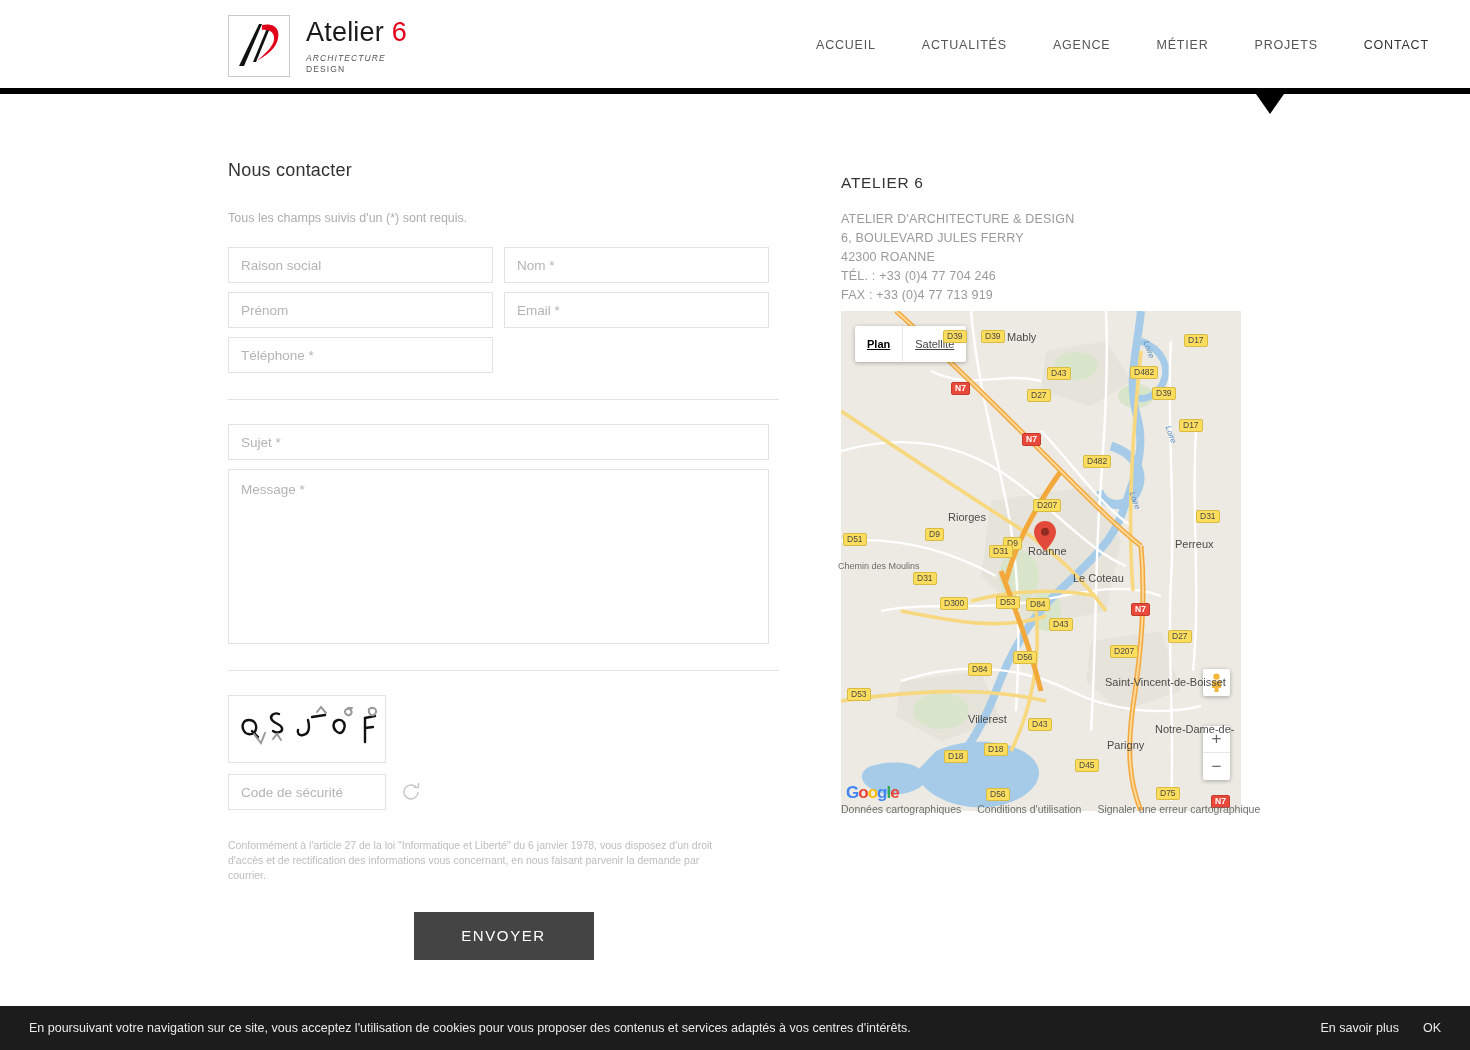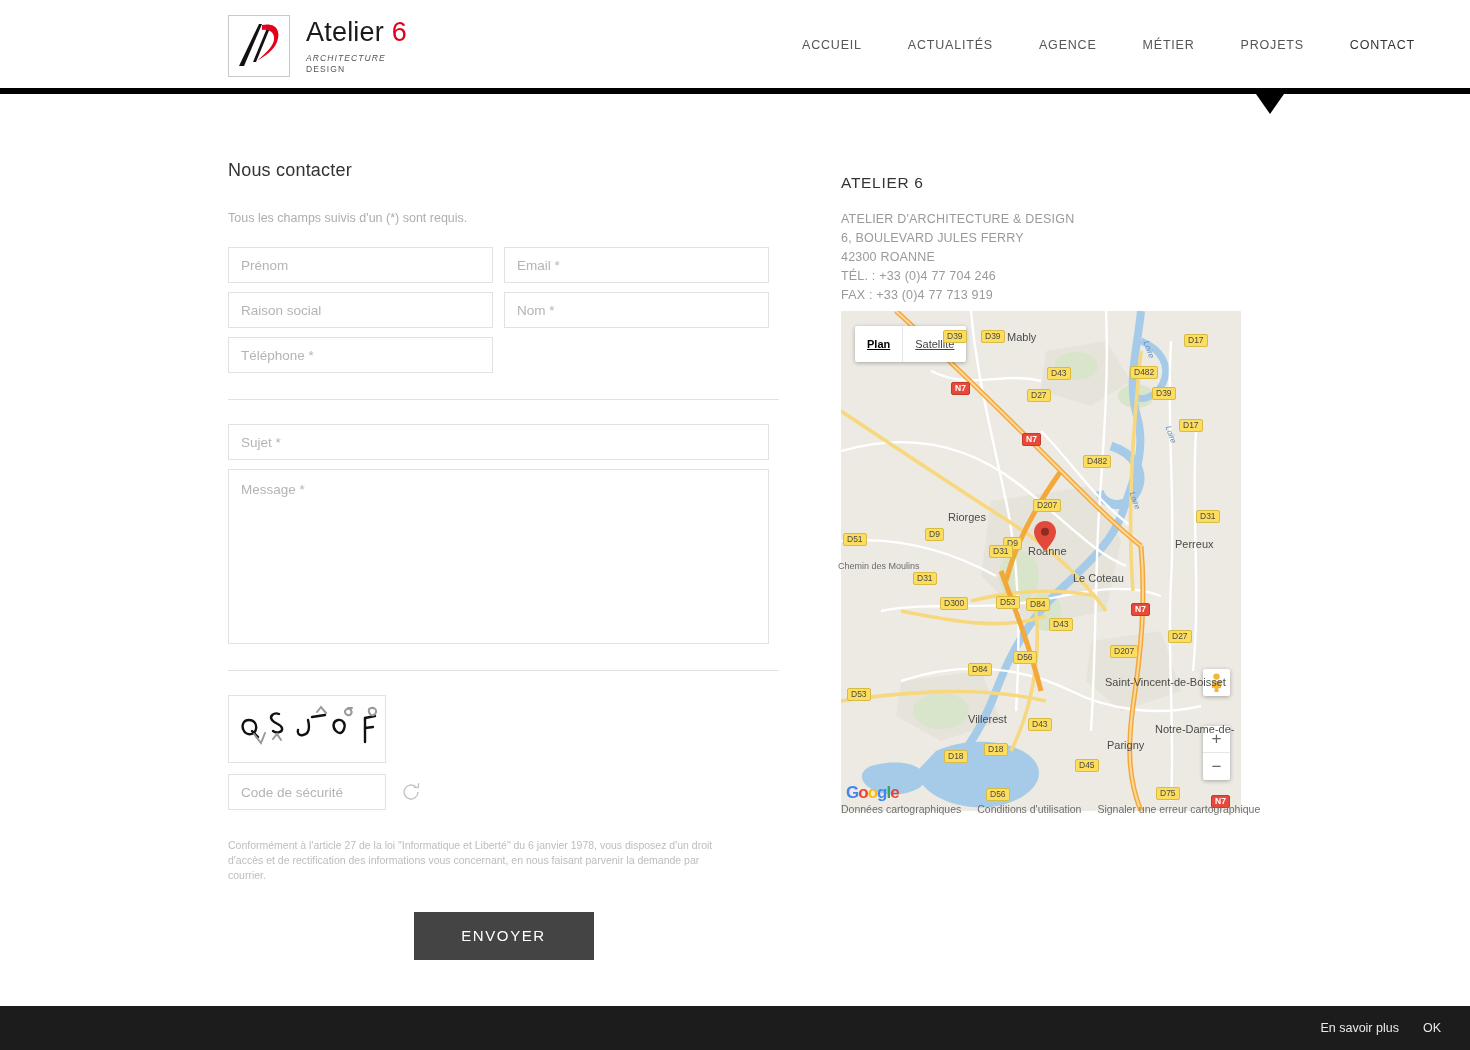--- a/index.html
+++ b/index.html
@@ -19,21 +19,21 @@
     width:62px; height:62px; border:1px solid #c9c9c9; background:#fff;
     position:relative; overflow:hidden;
   }
   .logo-text { margin-left:16px; padding-top:4px; }
   .logo-title { font-size:27px; color:#1a1a1a; line-height:1; letter-spacing:0.2px; font-weight:400; }
   .logo-title .six { color:#e2001a; }
   .logo-sub1 { font-size:8.5px; color:#555; letter-spacing:1.1px; margin-top:7px; line-height:1.35;font-style:italic; }
   .logo-sub2 { font-size:8.5px; color:#555; letter-spacing:1.1px; line-height:1.35; }
 
   .nav { position:absolute; right:0; top:0; width:700px; height:88px; }
-  .nav ul { list-style:none; margin:0; padding:0; display:flex; justify-content:center;
+  .nav ul { list-style:none; margin:0; padding:0; display:flex; justify-content:space-between;
             align-items:center; height:88px; padding-right:69px; }
   .nav li { margin-left:46px; }
   .nav a { color:#555; text-decoration:none; font-size:12.5px; letter-spacing:0.8px; }
   .nav a.active { color:#333; }
 
   .blackbar { position:absolute; left:0; top:88px; width:1470px; height:6px; background:#000; }
   .nav-pointer {
     position:absolute; left:1256px; top:94px; width:0; height:0;
     border-left:14px solid transparent; border-right:14px solid transparent;
     border-top:20px solid #000;
@@ -182,33 +182,33 @@
 
   <div class="blackbar"></div>
   <div class="nav-pointer"></div>
 
   <div class="form-col">
     <h2 class="form-title">Nous contacter</h2>
     <p class="form-note">Tous les champs suivis d'un (*) sont requis.</p>
 
     <div class="row">
       <div class="field f-half">
+        <span class="ph">Raison social</span>
+      </div>
+      <div class="field f-half">
+        <span class="ph">Nom *</span>
+      </div>
+    </div>
+
+    <div class="row">
+      <div class="field f-half">
         <span class="ph">Prénom</span>
       </div>
       <div class="field f-half">
         <span class="ph">Email *</span>
-      </div>
-    </div>
-
-    <div class="row">
-      <div class="field f-half">
-        <span class="ph">Raison social</span>
-      </div>
-      <div class="field f-half">
-        <span class="ph">Nom *</span>
       </div>
     </div>
 
     <div class="row">
       <div class="field f-half">
         <span class="ph">Téléphone *</span>
       </div>
     </div>
 
     <div class="divider"></div>
@@ -411,19 +411,20 @@
     </svg>
   </div>
 
   <div class="map-attr">
     <span>Données cartographiques</span>
     <span>Conditions d'utilisation</span>
     <span>Signaler une erreur cartographique</span>
   </div>
 
   <div class="cookiebar">
+    <div class="cookie-text">En poursuivant votre navigation sur ce site, vous acceptez l'utilisation de cookies pour vous proposer des contenus et services adaptés à vos centres d'intérêts.</div>
     <div class="cookie-actions">
       <span>En savoir plus</span>
       <span>OK</span>
     </div>
   </div>
 
 </div>
 
 </body></html>

